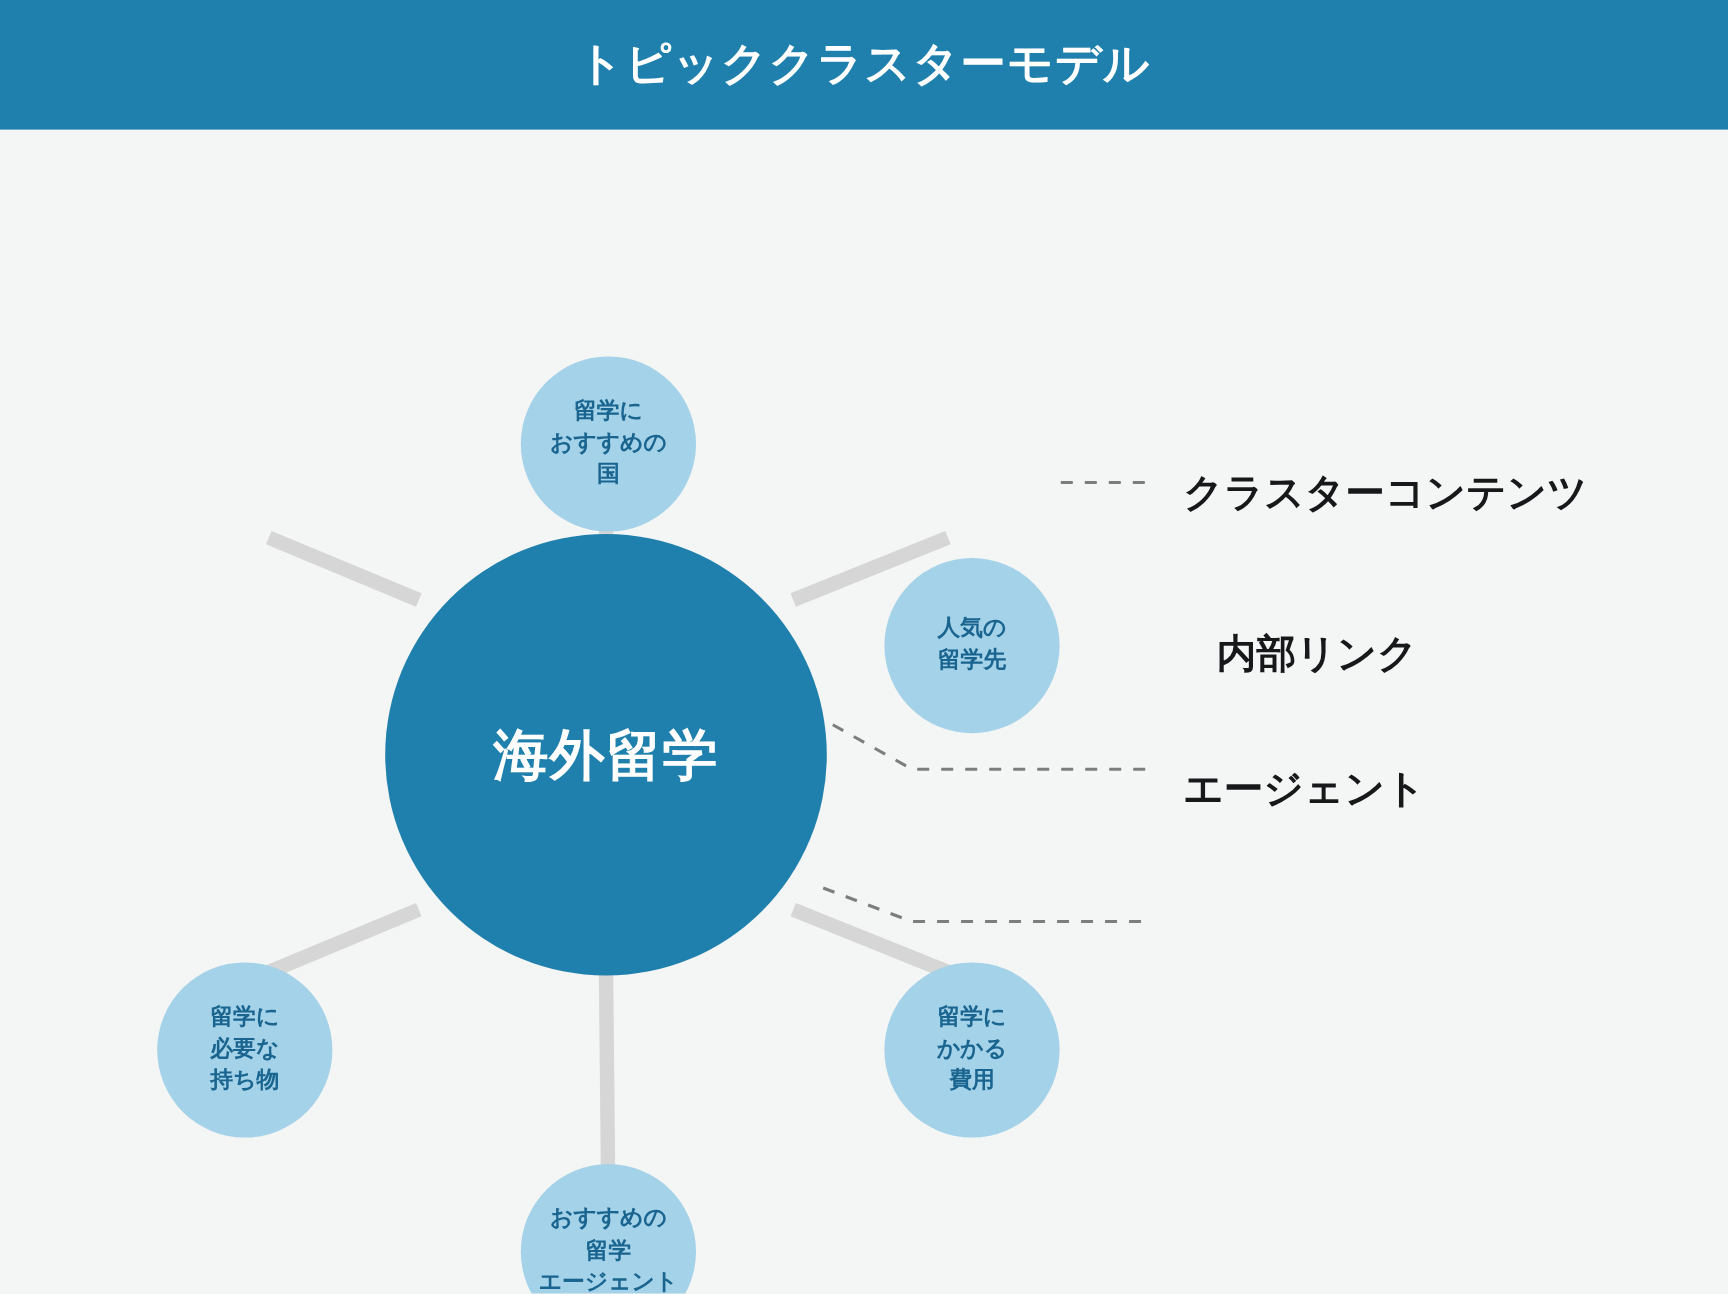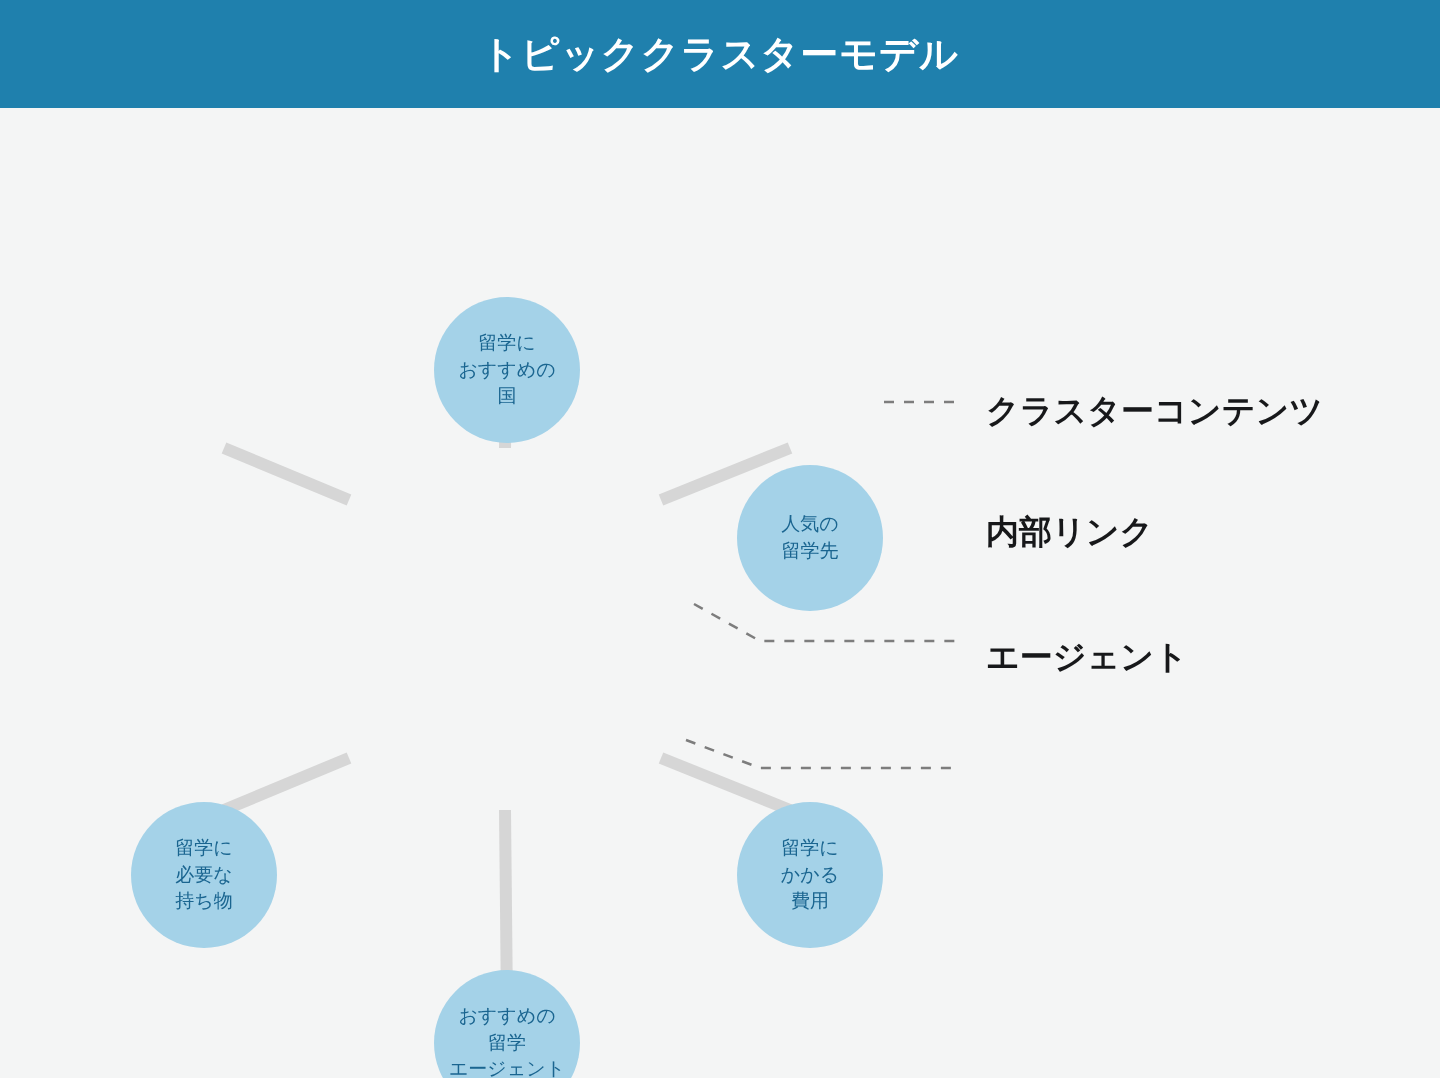--- a/index.html
+++ b/index.html
@@ -82,21 +82,21 @@
   }
 
   .node.cluster {
     background: #a4d2e8;
     width: 146px;
     height: 146px;
   }
   .cluster-label {
     color: #1a6590;
     font-size: 19px;
-    font-weight: normal;
+    font-weight: bold;
     line-height: 1.42;
     padding: 0 4px;
     white-space: pre-line;
   }
 
   
   .n-top        { left: 434px; top: 189px; }
   .n-topright   { left: 737px; top: 357px; }
   .n-bottomright{ left: 737px; top: 694px; }
   .n-bottom     { left: 434px; top: 862px; }
@@ -115,21 +115,21 @@
     position: absolute;
     left: 986px;
     color: #17181a;
     font-size: 33px;
     font-weight: bold;
     line-height: 1;
     white-space: nowrap;
     pointer-events: auto;
   }
   .lg-cluster { top: 286px; }
-  .lg-internal { top: 407px; }
+  .lg-internal { top: 420px; margin-left: 28px; }
   .lg-pillar  { top: 532px; }
 </style>
 </head>
 <body>
 
 <div class="header-bar">
   <div class="header-title">トピッククラスターモデル</div>
 </div>
 
 <div class="stage">
@@ -146,20 +146,23 @@
   </svg>
 
   <svg class="leaders-layer" width="1440" height="970" viewBox="0 0 1440 970" xmlns="http://www.w3.org/2000/svg">
     <g stroke="#7d7d7d" stroke-width="2.5" fill="none" stroke-dasharray="10 10">
       <polyline points="884,294 955,294"></polyline>
       <polyline points="694,496 760,533 955,533"></polyline>
       <polyline points="686,632 760,660 955,660"></polyline>
     </g>
   </svg>
 
+  <div class="node pillar">
+    <span class="pillar-label">海外留学</span>
+  </div>
 
   <div class="node cluster n-top">
     <span class="cluster-label">留学に
 おすすめの
 国</span>
   </div>
 
   <div class="node cluster n-topright">
     <span class="cluster-label">人気の
 留学先</span>

